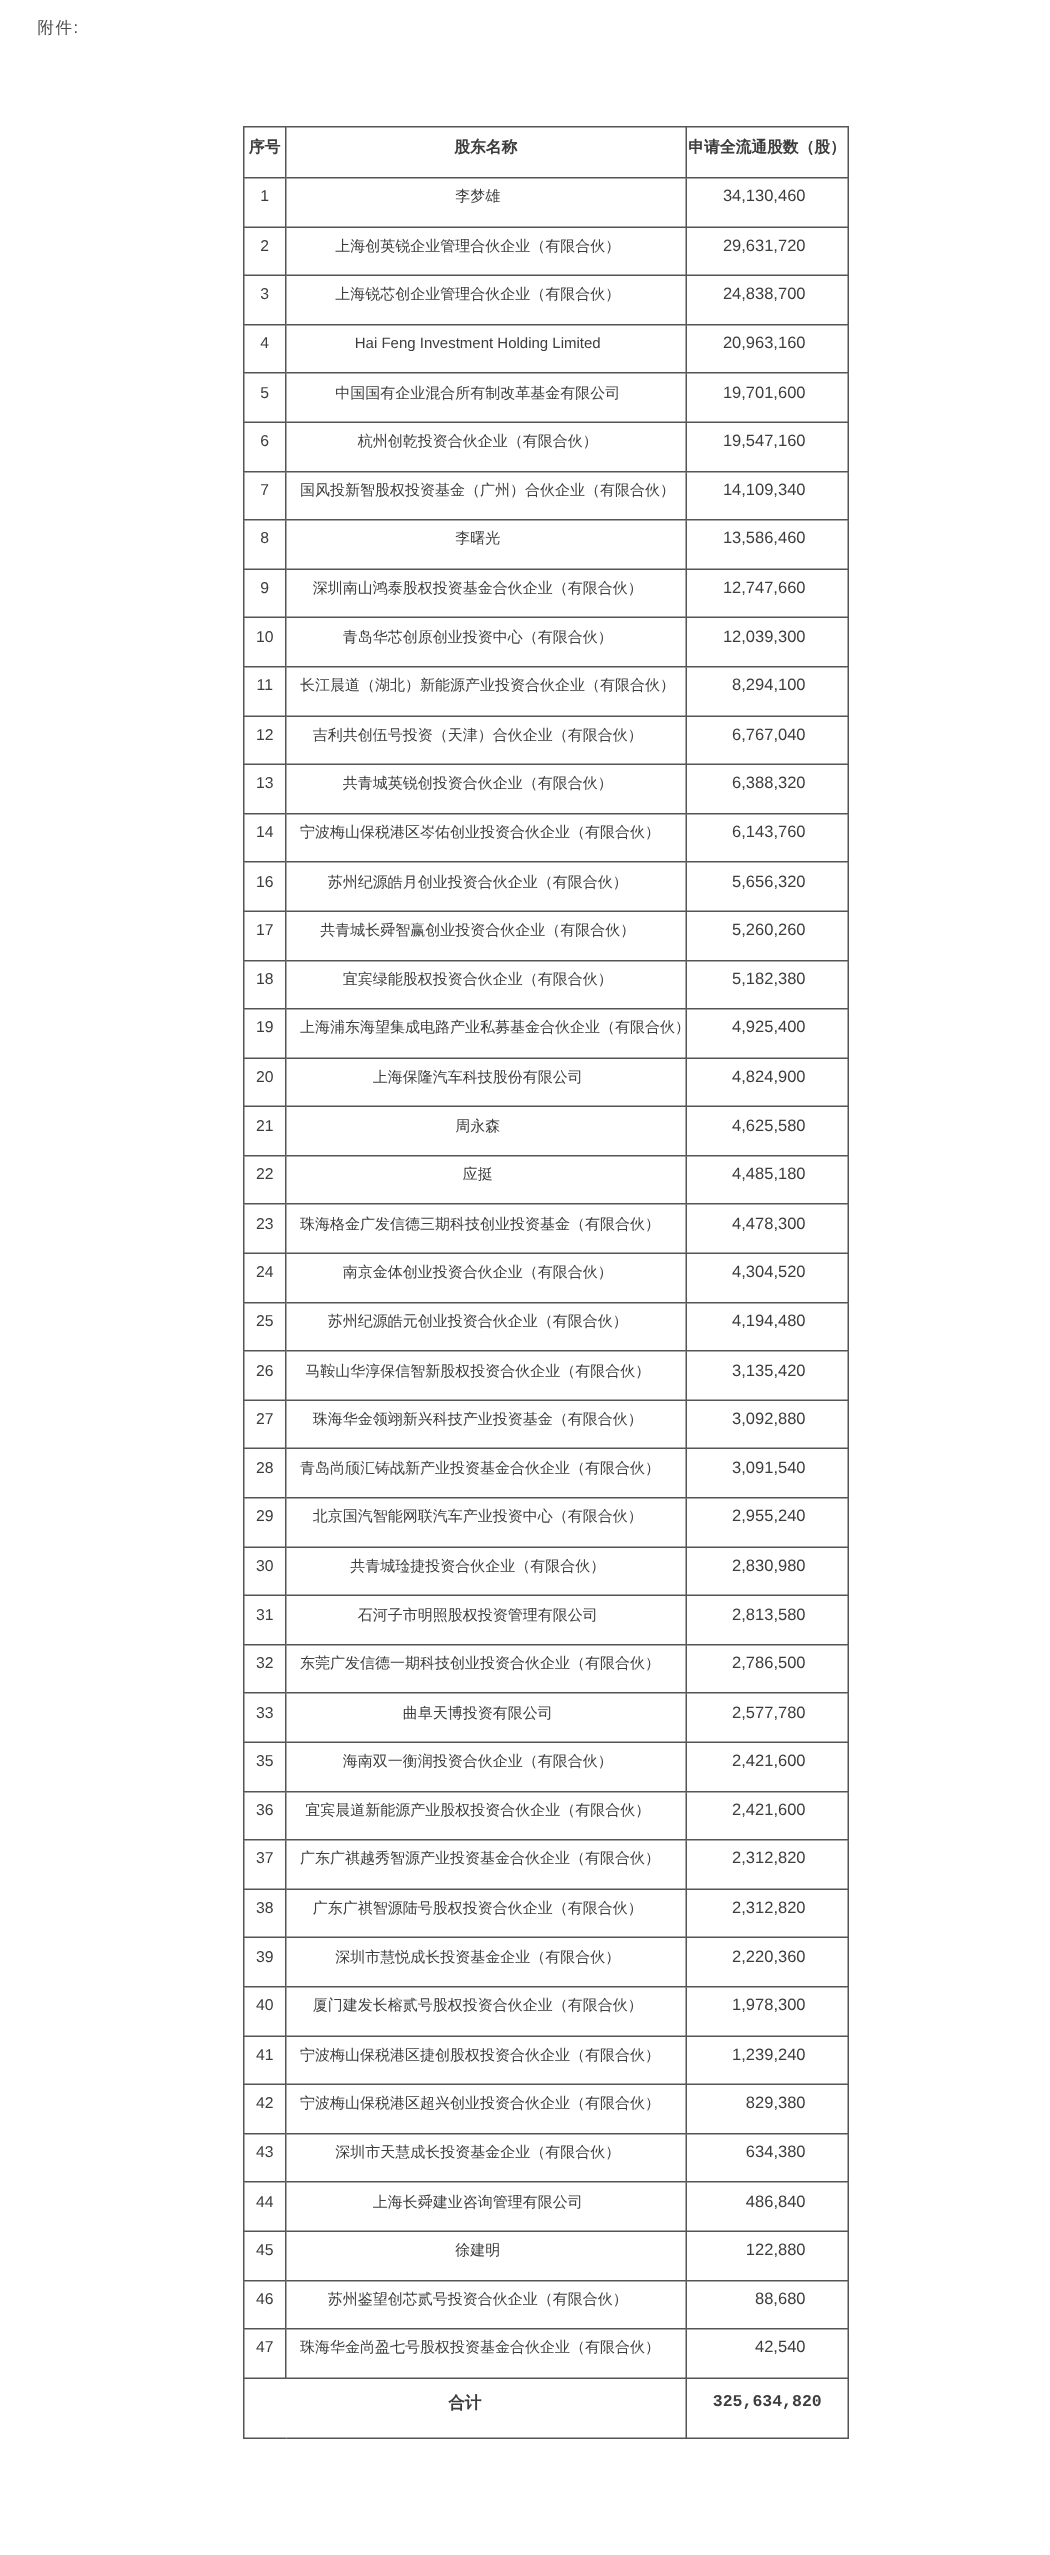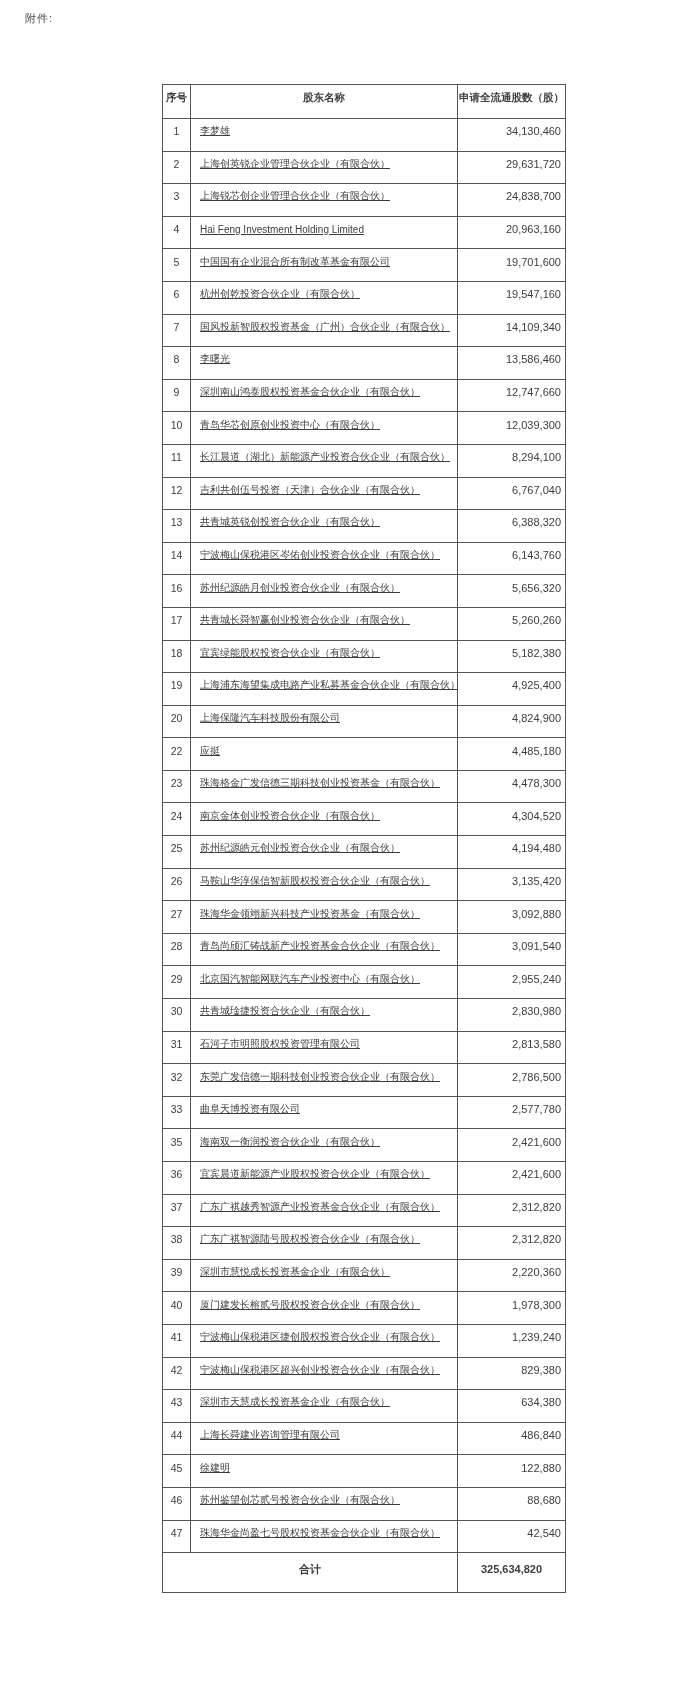--- a/index.html
+++ b/index.html
@@ -41,30 +41,30 @@
   }
   thead tr { height: 34px; }
   tbody tr { height: 32.6px; }
   tfoot tr { height: 40px; margin-left: 23px; }
   th {
     font-weight: bold;
     font-size: 10.5px;
     text-align: center;
   }
   td.c1 { text-align: center; font-size: 10.5px; }
-  td.c2 { text-align: left; font-size: 10px; padding-left: 9px; padding-right: 20px; text-decoration: underline; }
-  td.c3 { text-align: right; font-size: 11px; padding-right: 4px; }
+  td.c2 { text-align: center; font-size: 10px; padding-left: 9px; padding-right: 20px; }
+  td.c3 { text-align: right; font-size: 11px; padding-right: 28px; }
   td.total-label {
     text-align: center;
     font-weight: bold;
     font-size: 11px;
   }
   td.total-value {
     text-align: center;
-    font-family: Liberation Sans, sans-serif;
+    font-family: Liberation Mono, monospace;
     font-weight: bold;
     font-size: 11px;
     padding-right: 0;
   }
 </style>
 </head>
 <body>
 
 <div class="page">
 
@@ -173,20 +173,25 @@
           <td class="c1">19</td>
           <td class="c2">上海浦东海望集成电路产业私募基金合伙企业（有限合伙）</td>
           <td class="c3">4,925,400</td>
         </tr>
         <tr>
           <td class="c1">20</td>
           <td class="c2">上海保隆汽车科技股份有限公司</td>
           <td class="c3">4,824,900</td>
         </tr>
         <tr>
+          <td class="c1">21</td>
+          <td class="c2">周永森</td>
+          <td class="c3">4,625,580</td>
+        </tr>
+        <tr>
           <td class="c1">22</td>
           <td class="c2">应挺</td>
           <td class="c3">4,485,180</td>
         </tr>
         <tr>
           <td class="c1">23</td>
           <td class="c2">珠海格金广发信德三期科技创业投资基金（有限合伙）</td>
           <td class="c3">4,478,300</td>
         </tr>
         <tr>

